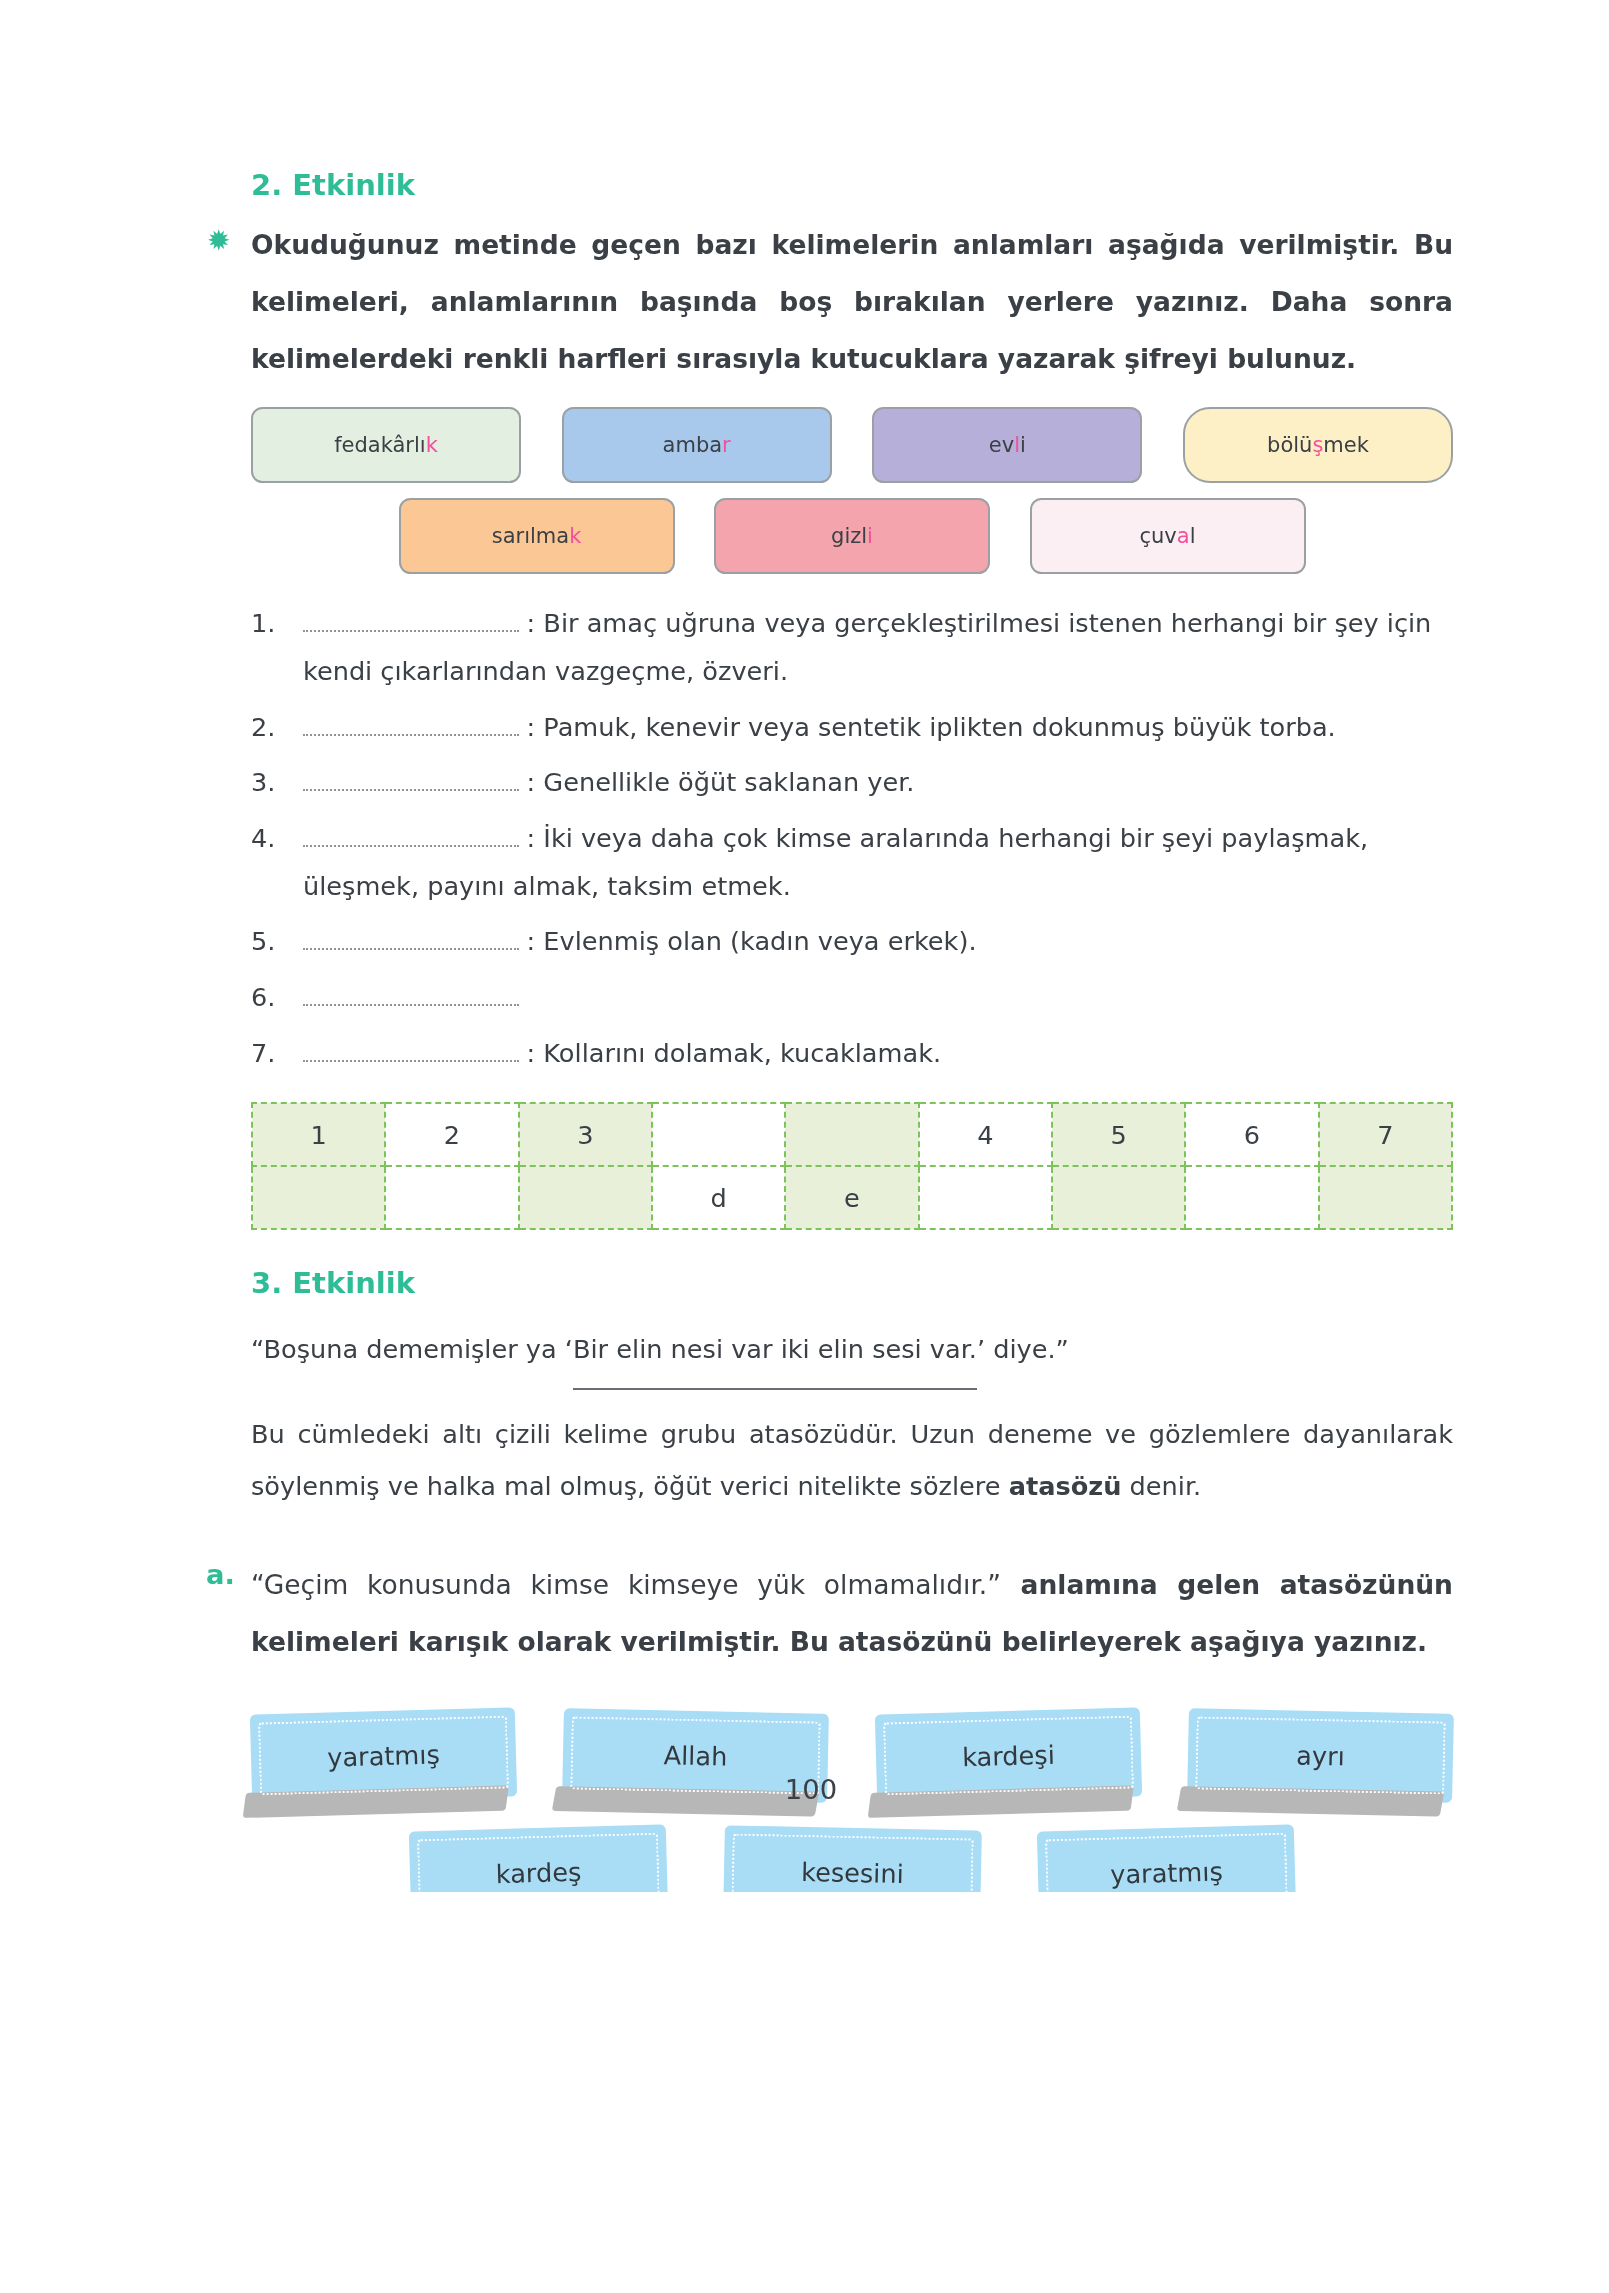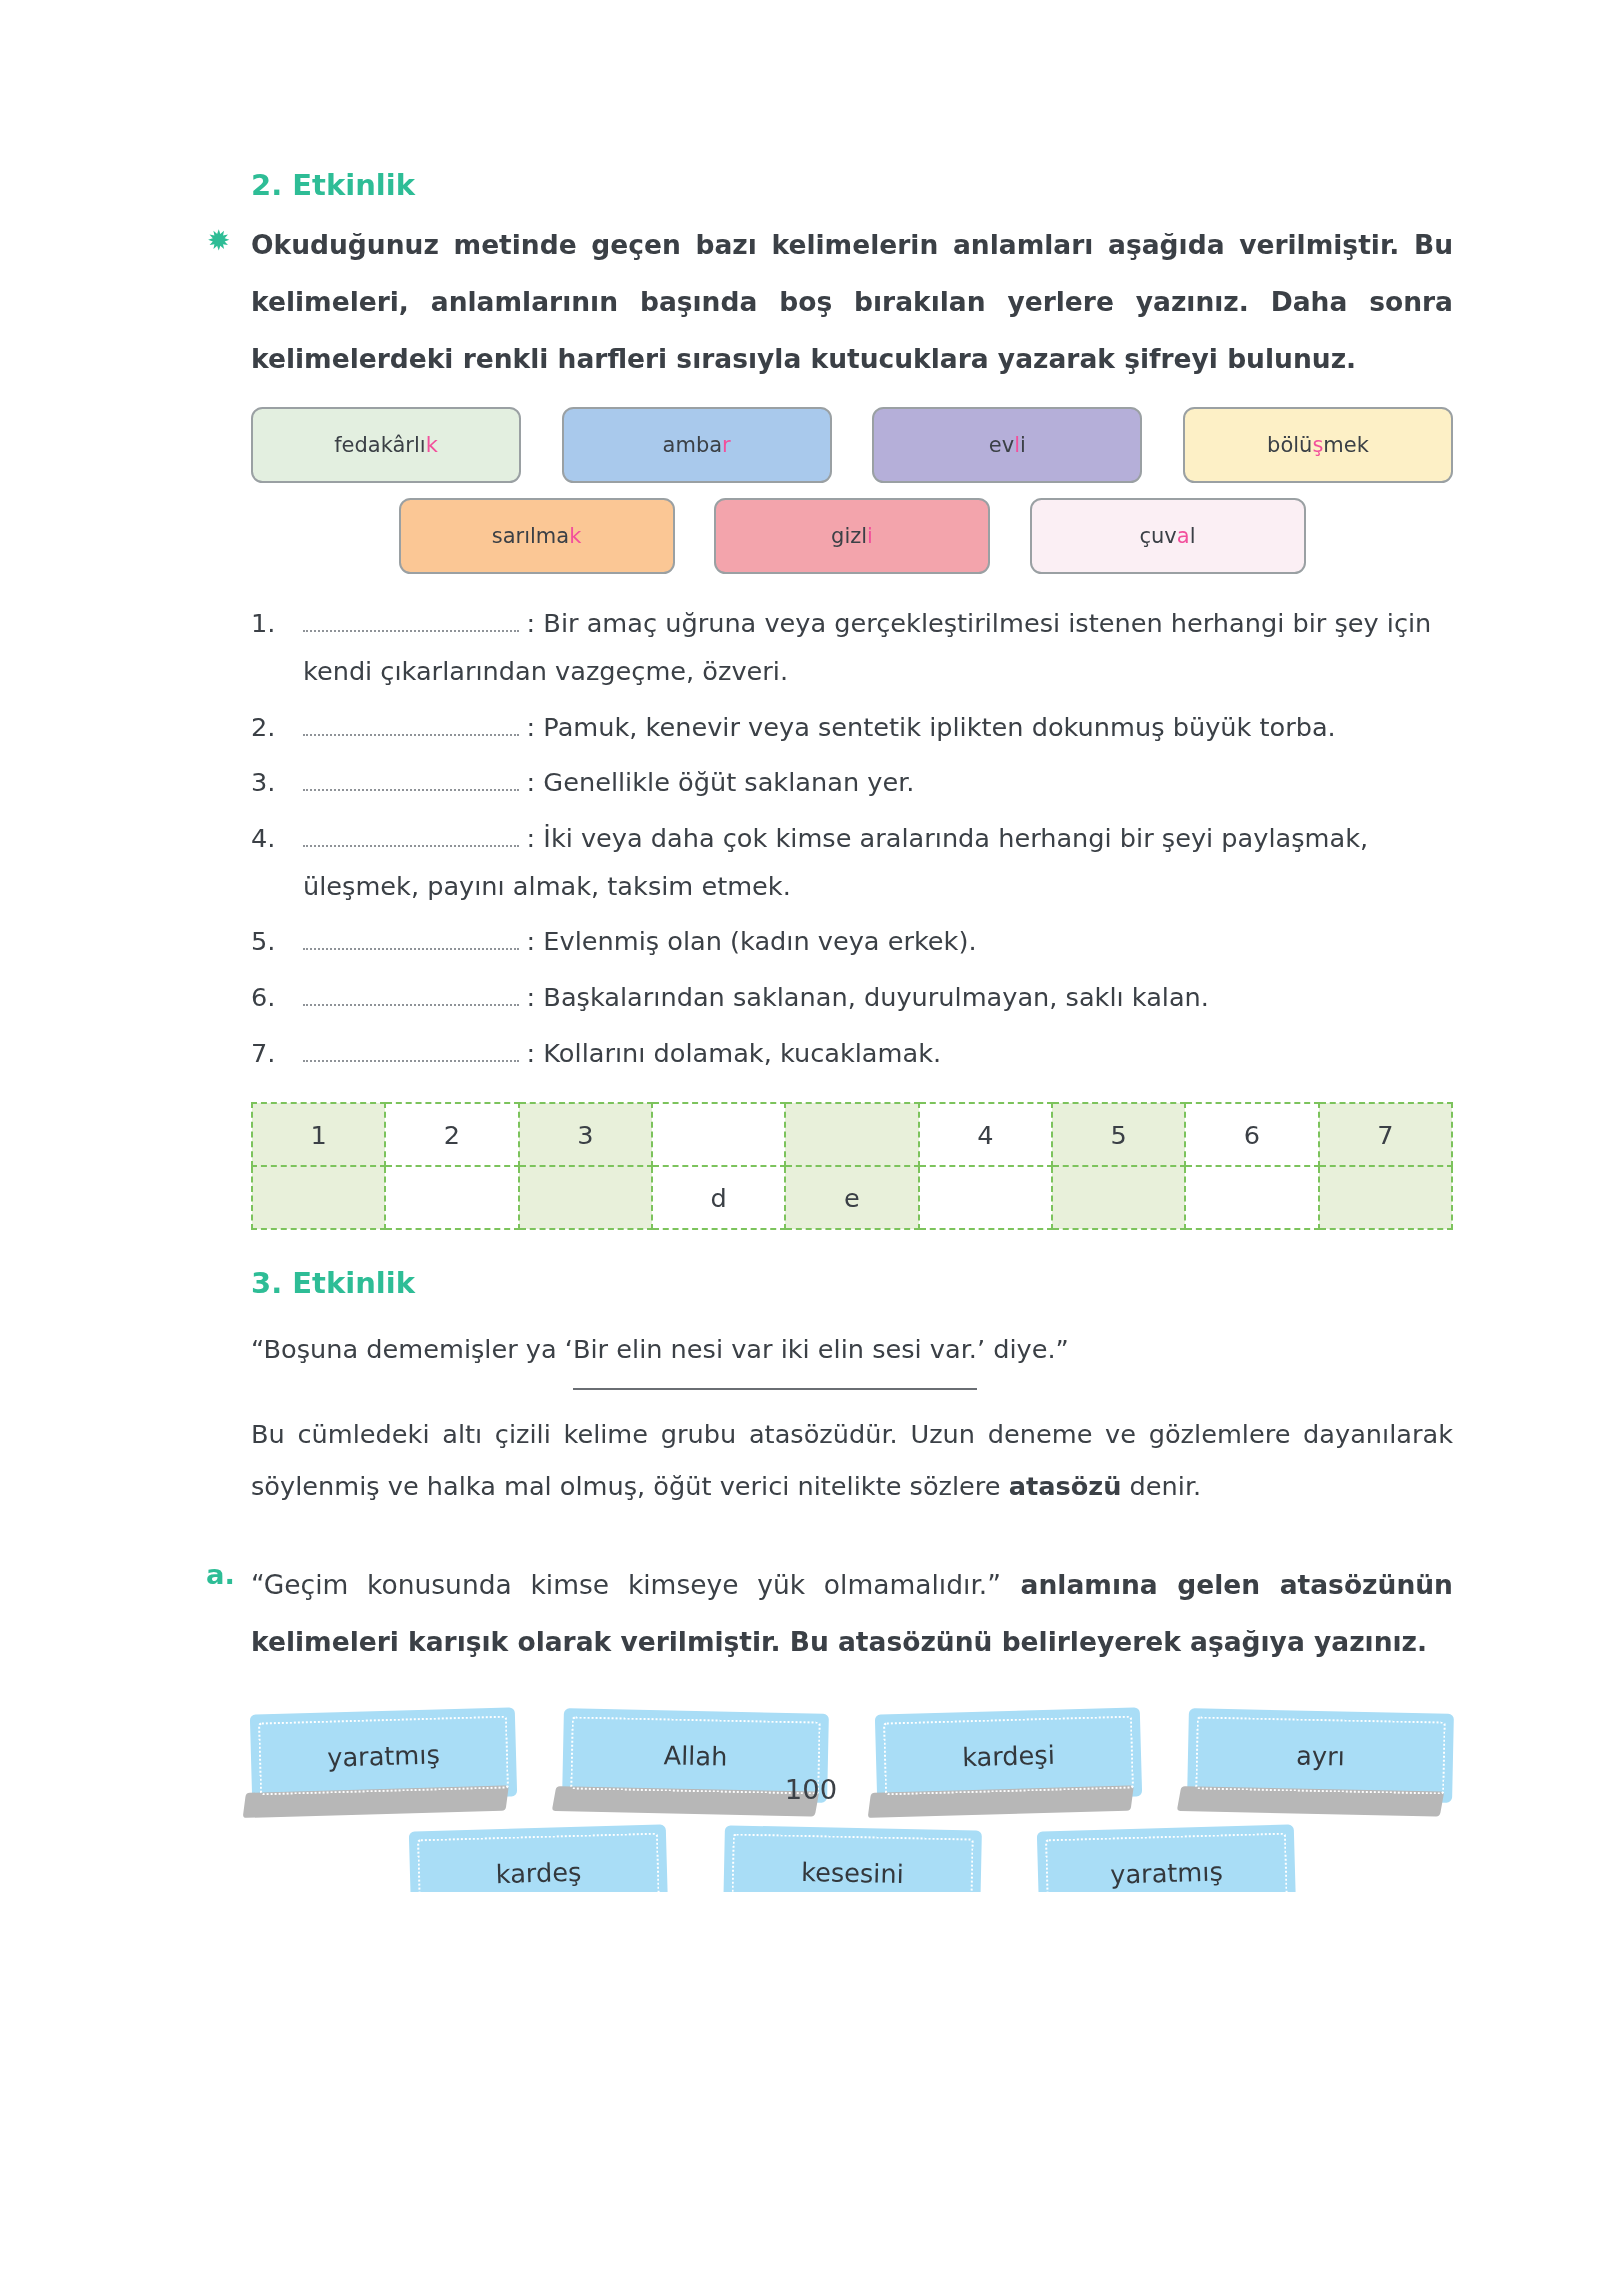--- a/index.html
+++ b/index.html
@@ -143,21 +143,21 @@
     <div class="word-row row1">
       <div class="word-box" style="background-color: rgb(227, 239, 224);">
           <span><span>fedakârlı</span><span class="hl">k</span><span></span></span>
         </div>
       <div class="word-box" style="background-color: rgb(169, 201, 236);">
           <span><span>amba</span><span class="hl">r</span><span></span></span>
         </div>
       <div class="word-box" style="background-color: rgb(181, 175, 217);">
           <span><span>ev</span><span class="hl">l</span><span>i</span></span>
         </div>
-      <div class="word-box" style="background-color: rgb(253, 240, 198);">
+      <div class="word-box" style="background-color: rgb(253, 240, 198); border-radius: 27px;">
           <span><span>bölü</span><span class="hl">ş</span><span>mek</span></span>
         </div>
     </div>
 
     <div class="word-row row2">
       <div class="word-box" style="background-color: rgb(251, 199, 149);">
           <span><span>sarılma</span><span class="hl">k</span><span></span></span>
         </div>
       <div class="word-box" style="background-color: rgb(243, 164, 172);">
           <span><span>gizl</span><span class="hl">i</span><span></span></span>
@@ -183,21 +183,21 @@
       <li class="def-item">
           <span class="def-num">4.</span>
           <span class="def-body"><span class="leader"></span><span>: İki veya daha çok kimse aralarında herhangi bir şeyi paylaşmak, üleşmek, payını almak, taksim etmek.</span></span>
         </li>
       <li class="def-item">
           <span class="def-num">5.</span>
           <span class="def-body"><span class="leader"></span><span>: Evlenmiş olan (kadın veya erkek).</span></span>
         </li>
       <li class="def-item">
           <span class="def-num">6.</span>
-          <span class="def-body"><span class="leader"></span><span>: Başkalarından saklanan, duyurulmayan, saklı kalan.</span></span>
+          <span class="def-body"><span class="leader"></span></span>
         </li>
       <li class="def-item">
           <span class="def-num">7.</span>
           <span class="def-body"><span class="leader"></span><span>: Kollarını dolamak, kucaklamak.</span></span>
         </li>
     </ol>
 
     <table class="cipher">
       <tbody>
         <tr>

